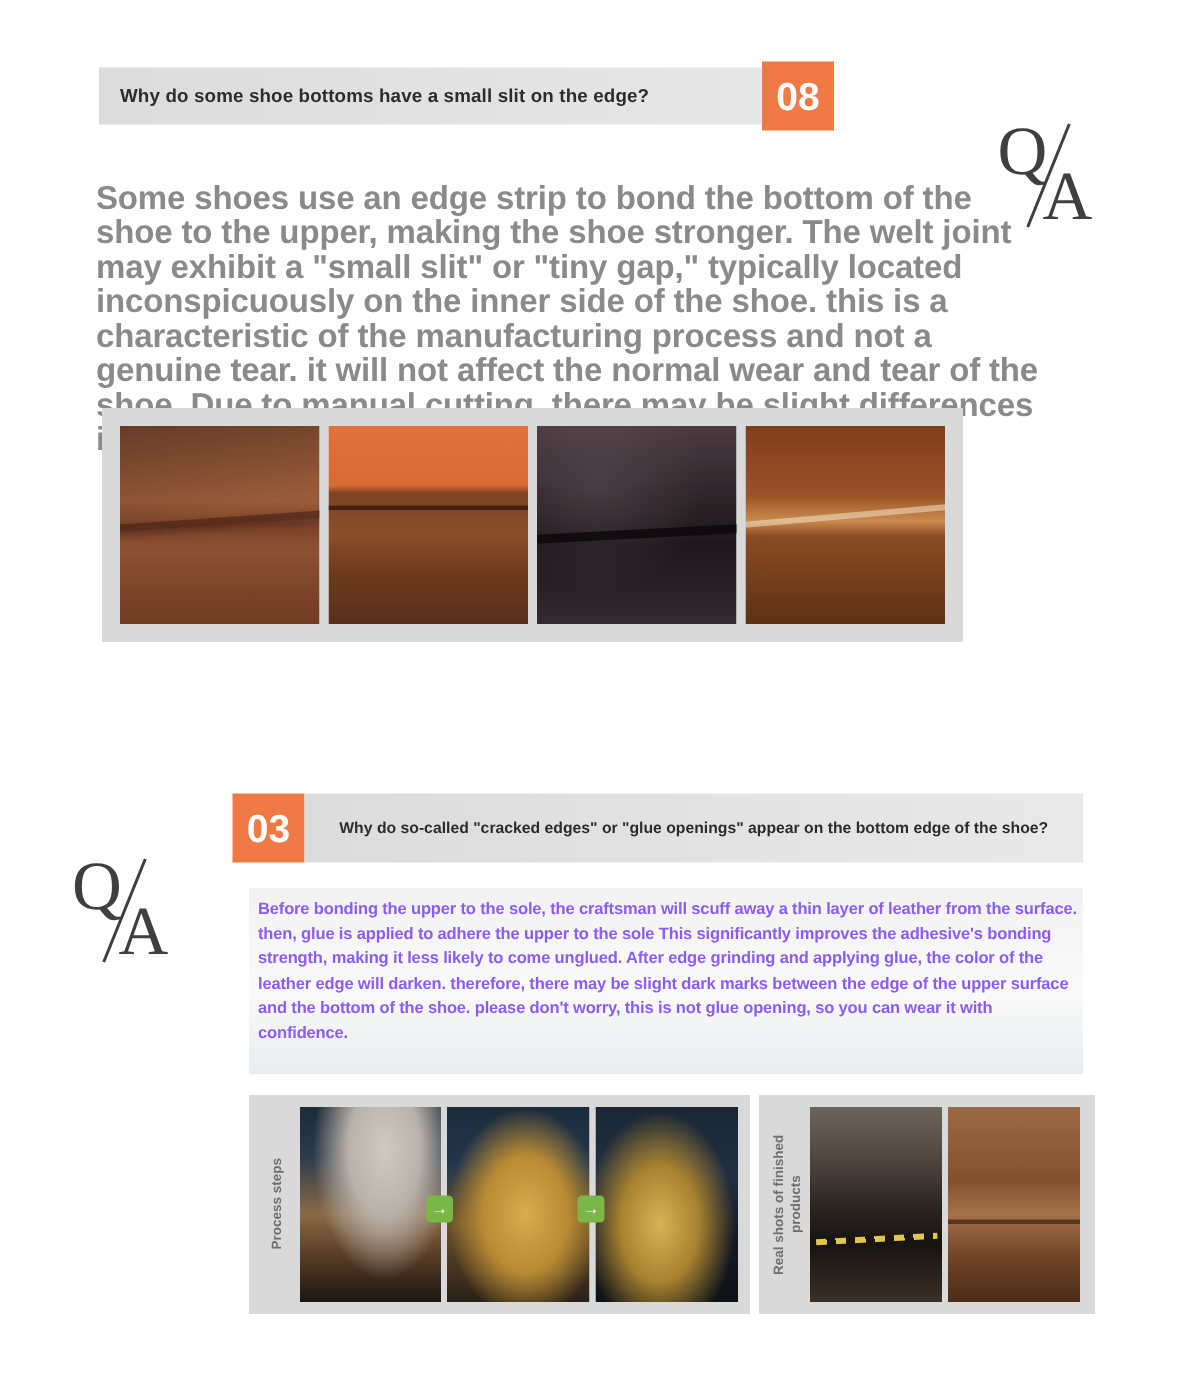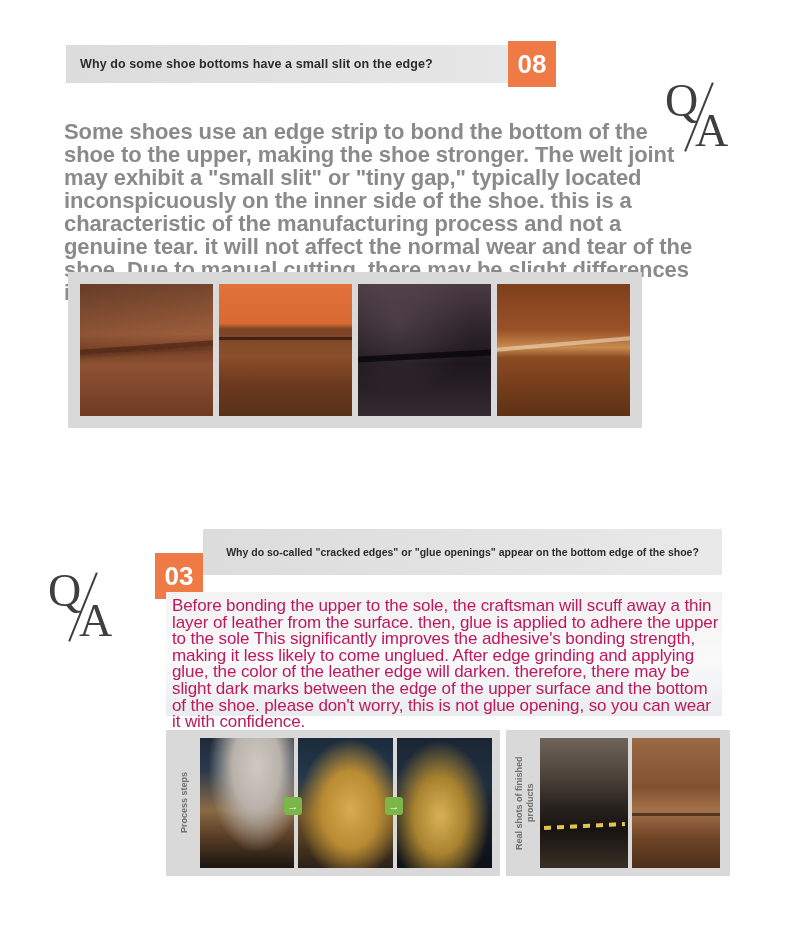--- a/index.html
+++ b/index.html
@@ -154,21 +154,21 @@
   }
   .ph-brown-edge::after {
     content:"";
     position:absolute; left:-5%; top:44%;
     width:110%; height:4px;
     background: rgba(245,225,200,.55);
     transform: rotate(-5deg);
   }
 
   
-  #badge-03 { left: 155px; top: 529px; margin-top: 24px; }
+  #badge-03 { left: 155px; top: 529px; }
   .q-bar-03 {
     position: absolute;
     left: 203px;
     top: 529px;
     width: 519px;
     height: 46px;
     background: linear-gradient(to right, #dcdcdc, #e9e9e9);
     display: flex;
     align-items: center;
     justify-content: center;
@@ -188,24 +188,24 @@
     top: 592px;
     width: 556px;
     height: 124px;
     background: linear-gradient(to bottom, #f2f2f2 0%, #fafafa 55%, #e9ecee 100%);
   }
   .para-03 {
     position: absolute;
     left: 172px;
     top: 598px;
     width: 548px;
-    font-size: 17px;
+    font-size: 11px;
     line-height: 16.6px;
-    font-weight: normal;
-    color: #be185d;
+    font-weight: bold;
+    color: #8b5cf6;
     letter-spacing: -.1px;
   }
 
   
   .panel {
     position: absolute;
     background: #d9d9d9;
     padding: 8px;
     display: flex;
     gap: 4px;

